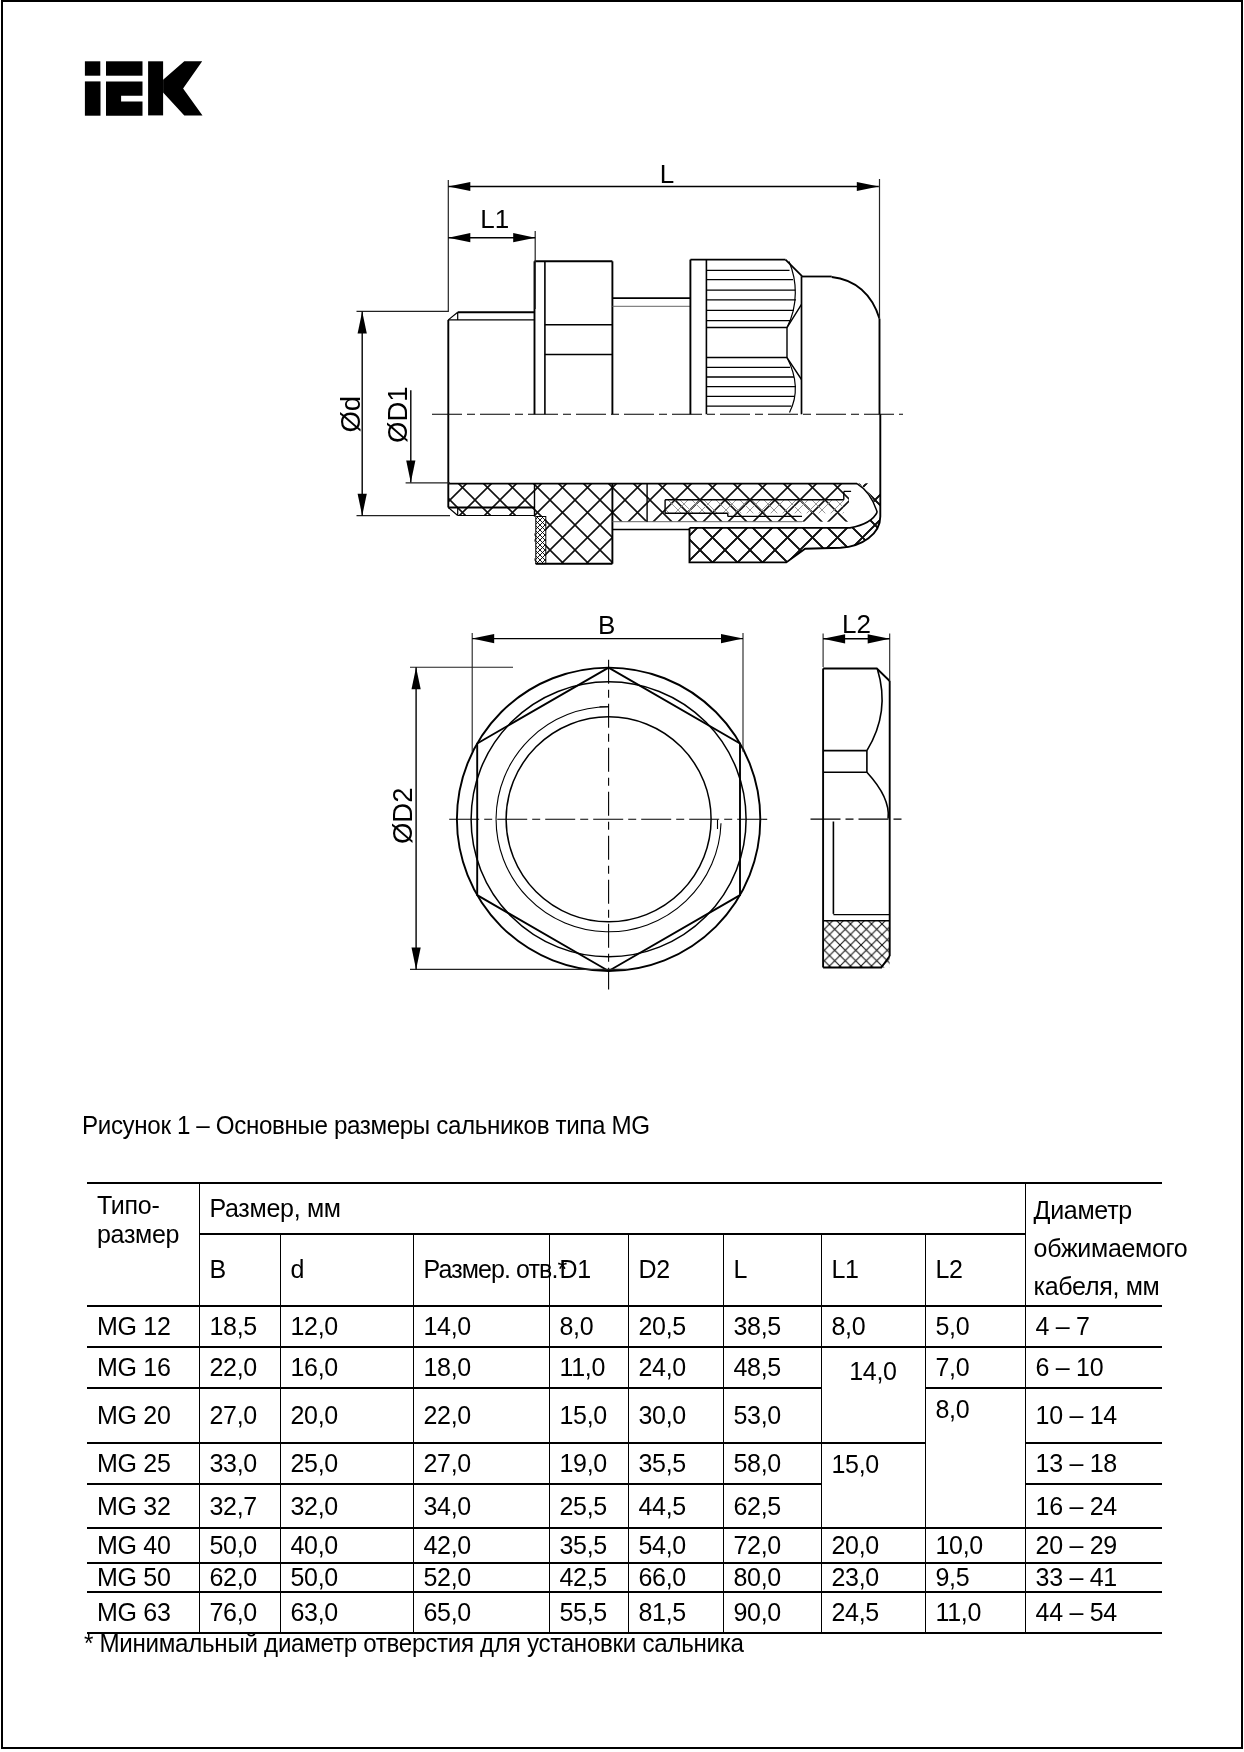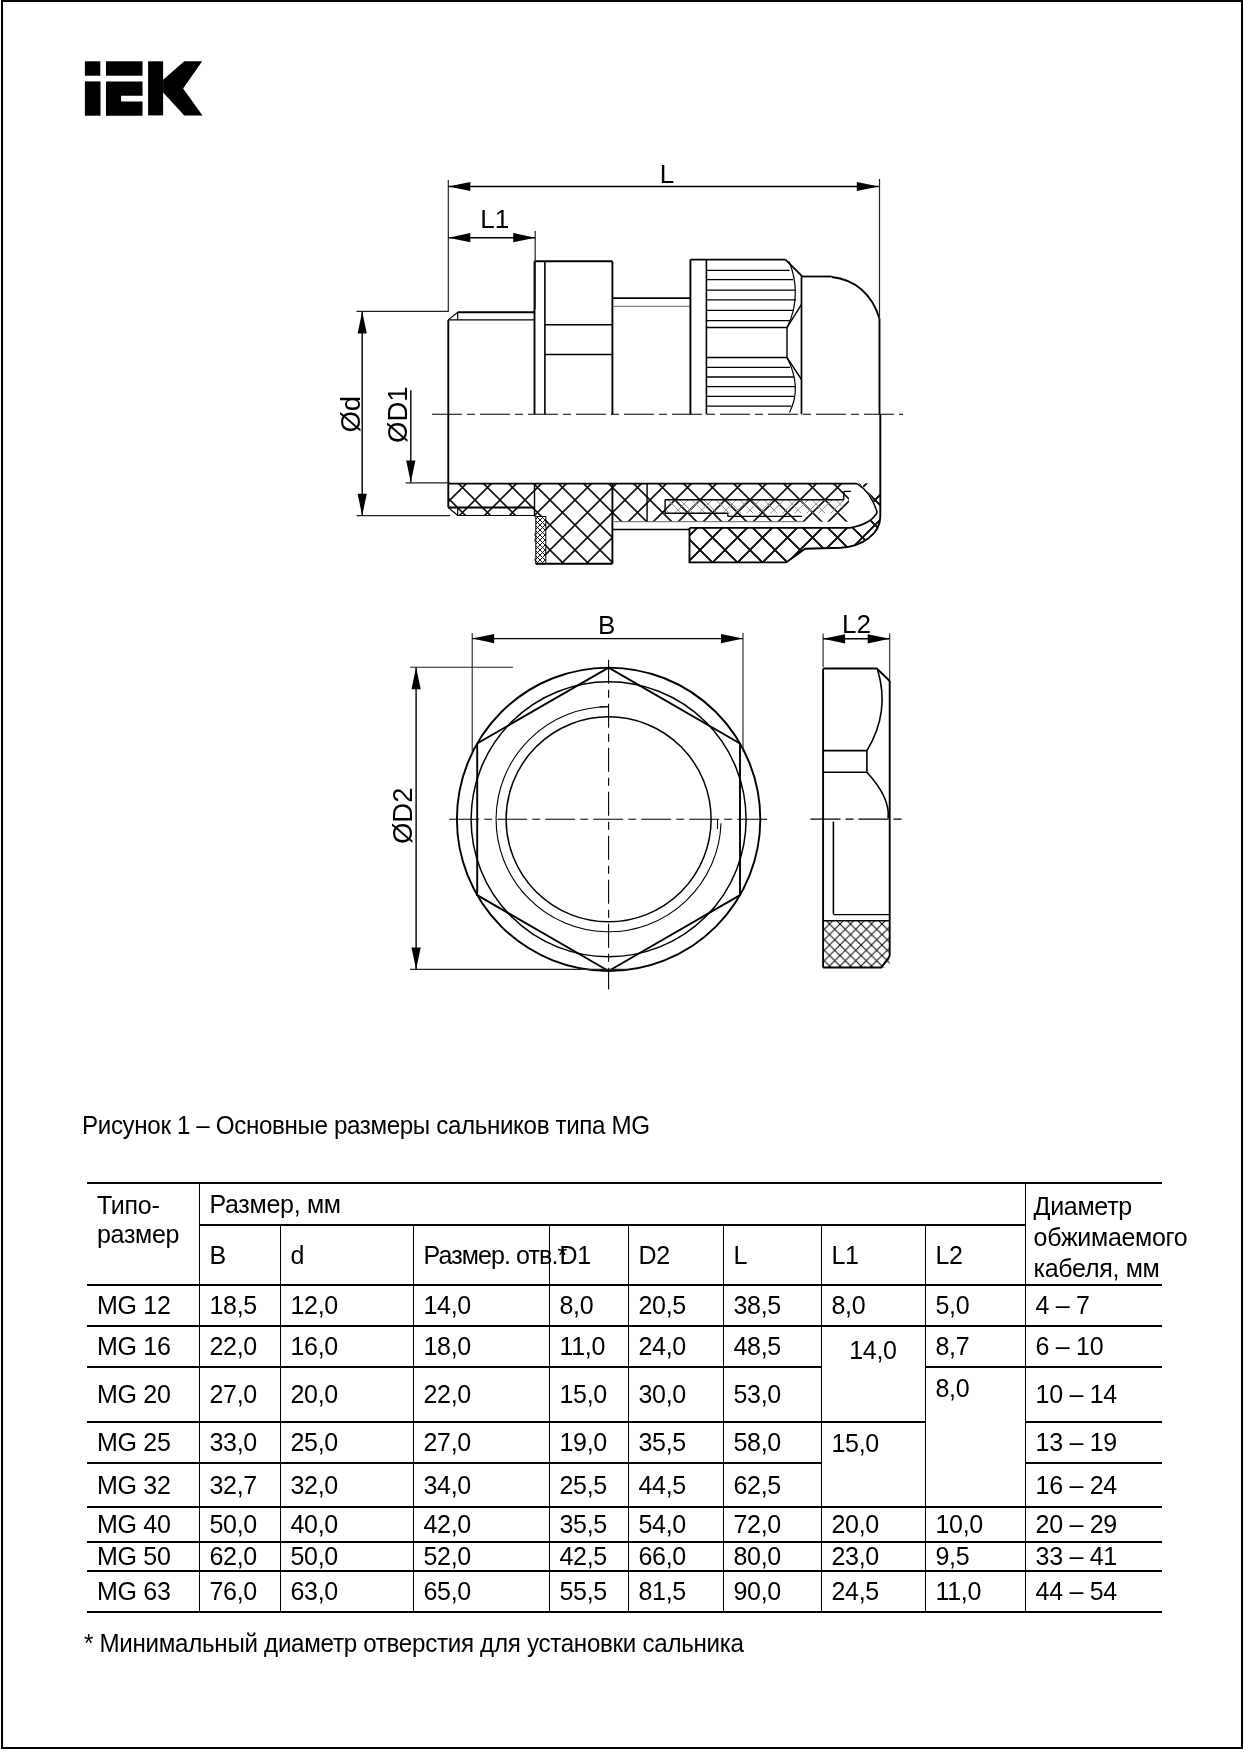--- a/index.html
+++ b/index.html
@@ -213,21 +213,21 @@
       <col style="width:95px">
       <col style="width:98px">
       <col style="width:104px">
 <col style="width:100px">
       <col style="width:137px">
 </colgroup>
 <tbody>
 <tr class="r0" style="height:38px">
   <td rowspan="2" class="tp" style="padding-top:7px;line-height:29px">Типо-<br>размер</td>
   <td class="vl" colspan="8">Размер, мм</td>
-  <td class="vl tp" rowspan="2" style="line-height:31px;padding-top:7px;padding-left:8px">Диаметр обжимаемого кабеля, мм</td>
+  <td class="vl tp" rowspan="2" style="line-height:38px;padding-top:7px;padding-left:8px">Диаметр обжимаемого кабеля, мм</td>
 </tr>
 <tr class="bt" style="height:54px">
   <td class="vl">B</td>
         <td class="vl">d</td>
         <td class="vl" style="white-space:nowrap;letter-spacing:-0.9px">Размер. отв.*</td>
   <td class="vl">D1</td>
         <td class="vl">D2</td>
         <td class="vl">L</td>
   <td class="vl">L1</td>
         <td class="vl">L2</td>
@@ -246,21 +246,21 @@
 </tr>
 <tr class="bt" style="height:41px">
   <td>MG 16</td>
         <td class="vl">22,0</td>
         <td class="vl">16,0</td>
         <td class="vl">18,0</td>
   <td class="vl">11,0</td>
         <td class="vl">24,0</td>
         <td class="vl">48,5</td>
   <td class="vl ctr tp" rowspan="2" style="padding-top:10px">14,0</td>
-  <td class="vl">8,7</td>
+  <td class="vl">7,0</td>
         <td class="vl">6 – 10</td>
 </tr>
 <tr class="bt" style="height:55px">
   <td>MG 20</td>
         <td class="vl">27,0</td>
         <td class="vl">20,0</td>
         <td class="vl">22,0</td>
   <td class="vl">15,0</td>
         <td class="vl">30,0</td>
         <td class="vl">53,0</td>
@@ -269,21 +269,21 @@
 </tr>
 <tr class="bt" style="height:41px">
   <td>MG 25</td>
         <td class="vl">33,0</td>
         <td class="vl">25,0</td>
         <td class="vl">27,0</td>
   <td class="vl">19,0</td>
         <td class="vl">35,5</td>
         <td class="vl">58,0</td>
   <td class="vl tp" rowspan="2" style="padding-top:7px">15,0</td>
-  <td class="vl">13 – 19</td>
+  <td class="vl">13 – 18</td>
 </tr>
 <tr class="bt" style="height:44px">
   <td>MG 32</td>
         <td class="vl">32,7</td>
         <td class="vl">32,0</td>
         <td class="vl">34,0</td>
   <td class="vl">25,5</td>
         <td class="vl">44,5</td>
         <td class="vl">62,5</td>
   <td class="vl">16 – 24</td>

